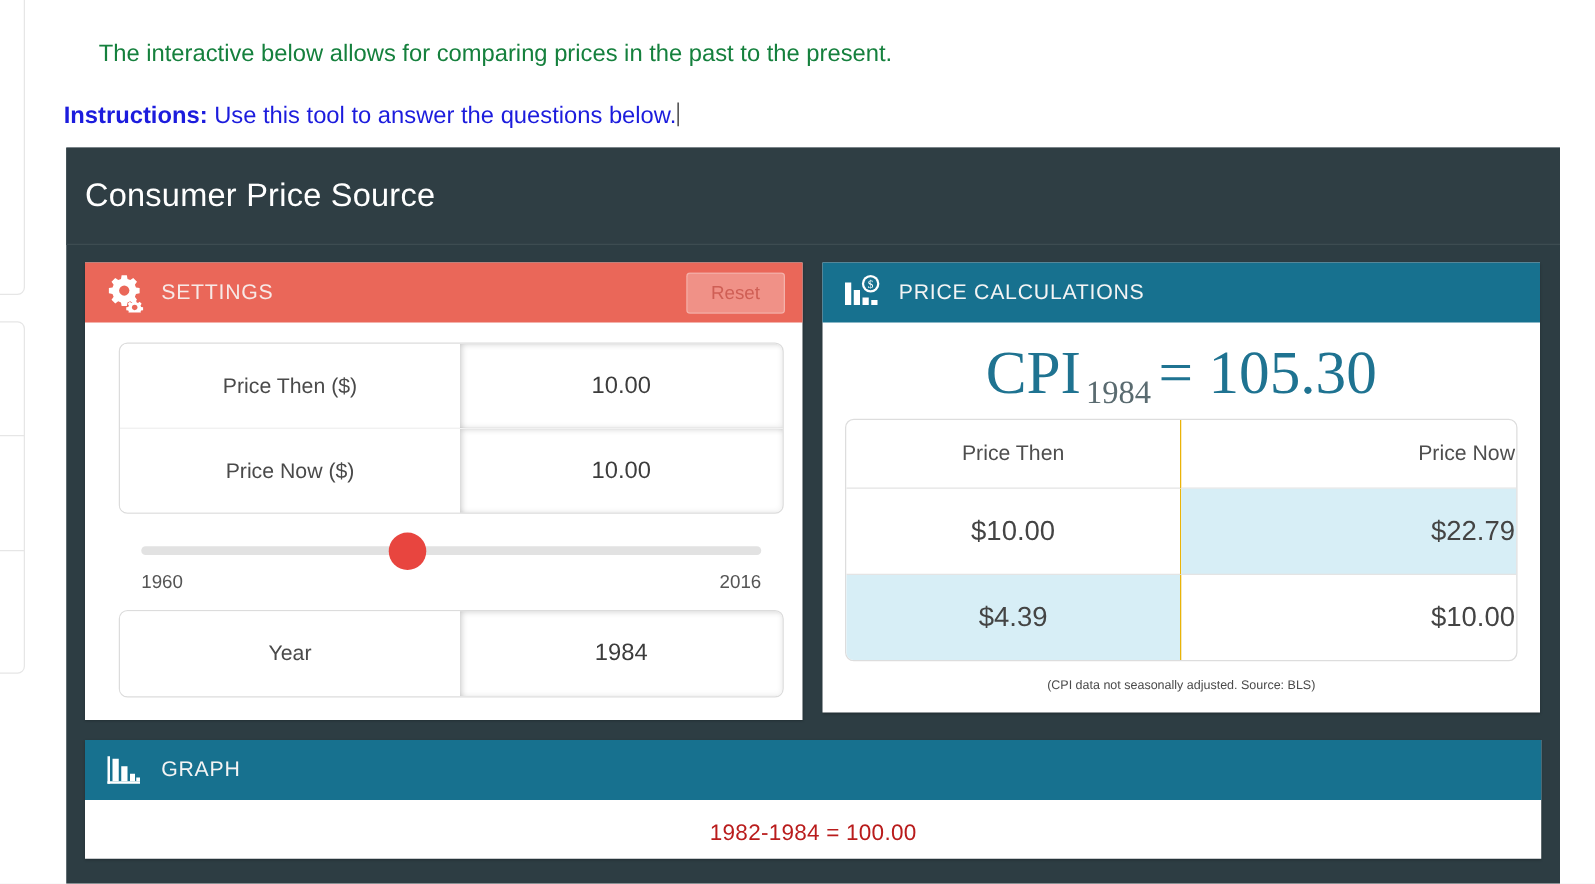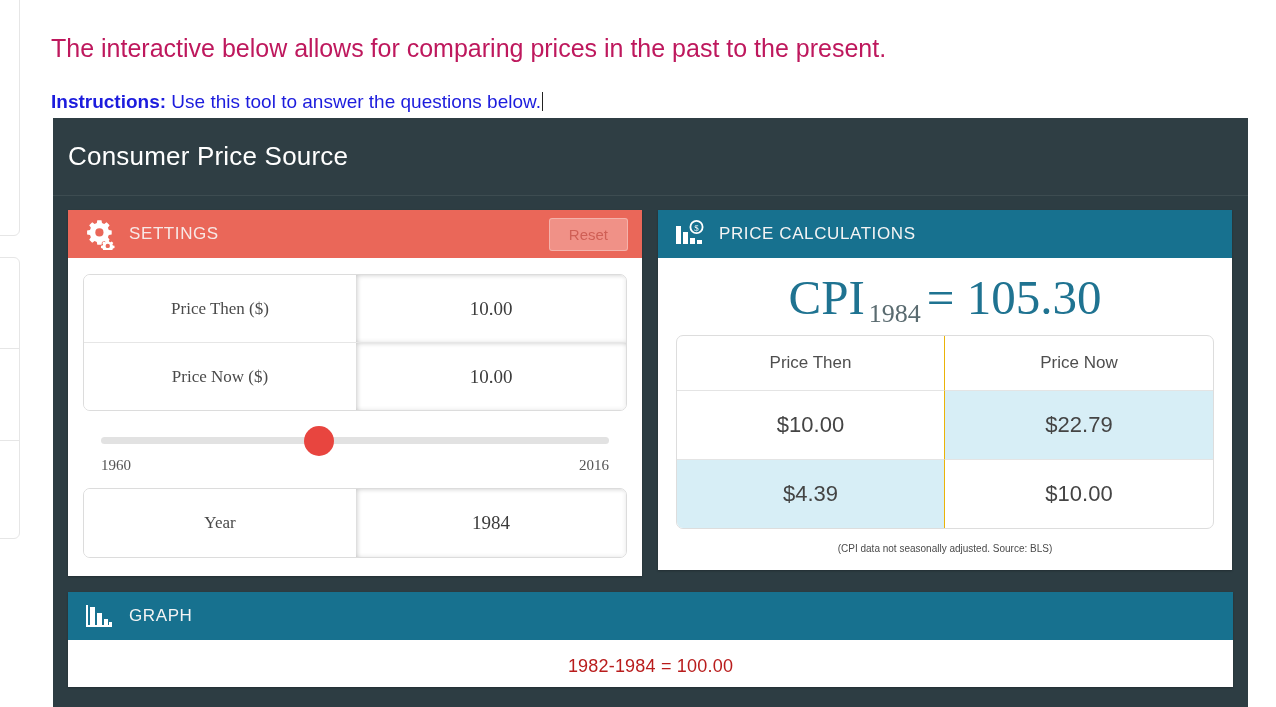--- a/index.html
+++ b/index.html
@@ -40,24 +40,25 @@
   }
 
   
   .prose {
     position: absolute;
     left: 51px;
     top: 30px;
     width: 1100px;
   }
   .prose-line-1 {
-    font-size: 25px;
-    color: #be185d;
+    font-size: 19px;
+    color: #15803d;
     line-height: 1.5;
     white-space: nowrap;
+    margin-left: 28px;
   }
   .prose-line-2 {
     margin-top: 20px;
     font-size: 19px;
     color: #1c1cdd;
     line-height: 1.5;
     white-space: nowrap;
   }
   .prose-line-2 .bold-lead {
     font-weight: bold;
@@ -152,23 +153,22 @@
     font-size: 15px;
     border-radius: 3px;
     padding: 8px 19px;
     cursor: pointer;
     font-family: "Liberation Sans", sans-serif;
     line-height: 1;
   }
 
   
   .settings-body {
-    padding: 16px 15px 18px 15px;
-    box-sizing: border-box;
-    font-family: Liberation Serif, serif;
+    padding: 16px 15px 18px 27px;
+    box-sizing: border-box;
   }
 
   .field-group {
     border: 1px solid #dcdcdc;
     border-radius: 7px;
     overflow: hidden;
     background: #fff;
   }
   .field-row {
     display: flex;
@@ -263,21 +263,21 @@
     border-radius: 7px;
     overflow: hidden;
     table-layout: fixed;
   }
   .price-table th, .price-table td {
     text-align: center;
     font-weight: normal;
     border-bottom: 1px solid #e4e4e4;
     border-right: 1px solid #eab308;
   }
-  .price-table th:last-child, .price-table td:last-child { border-right: none; }
+  .price-table th:last-child, .price-table td:last-child { border-right: none; text-align: right; }
   .price-table tr:last-child td { border-bottom: none; }
   .price-table th {
     height: 52px;
     font-size: 17px;
     color: #4e4e4e;
   }
   .price-table td {
     height: 66px;
     font-size: 22px;
     color: #444444;

